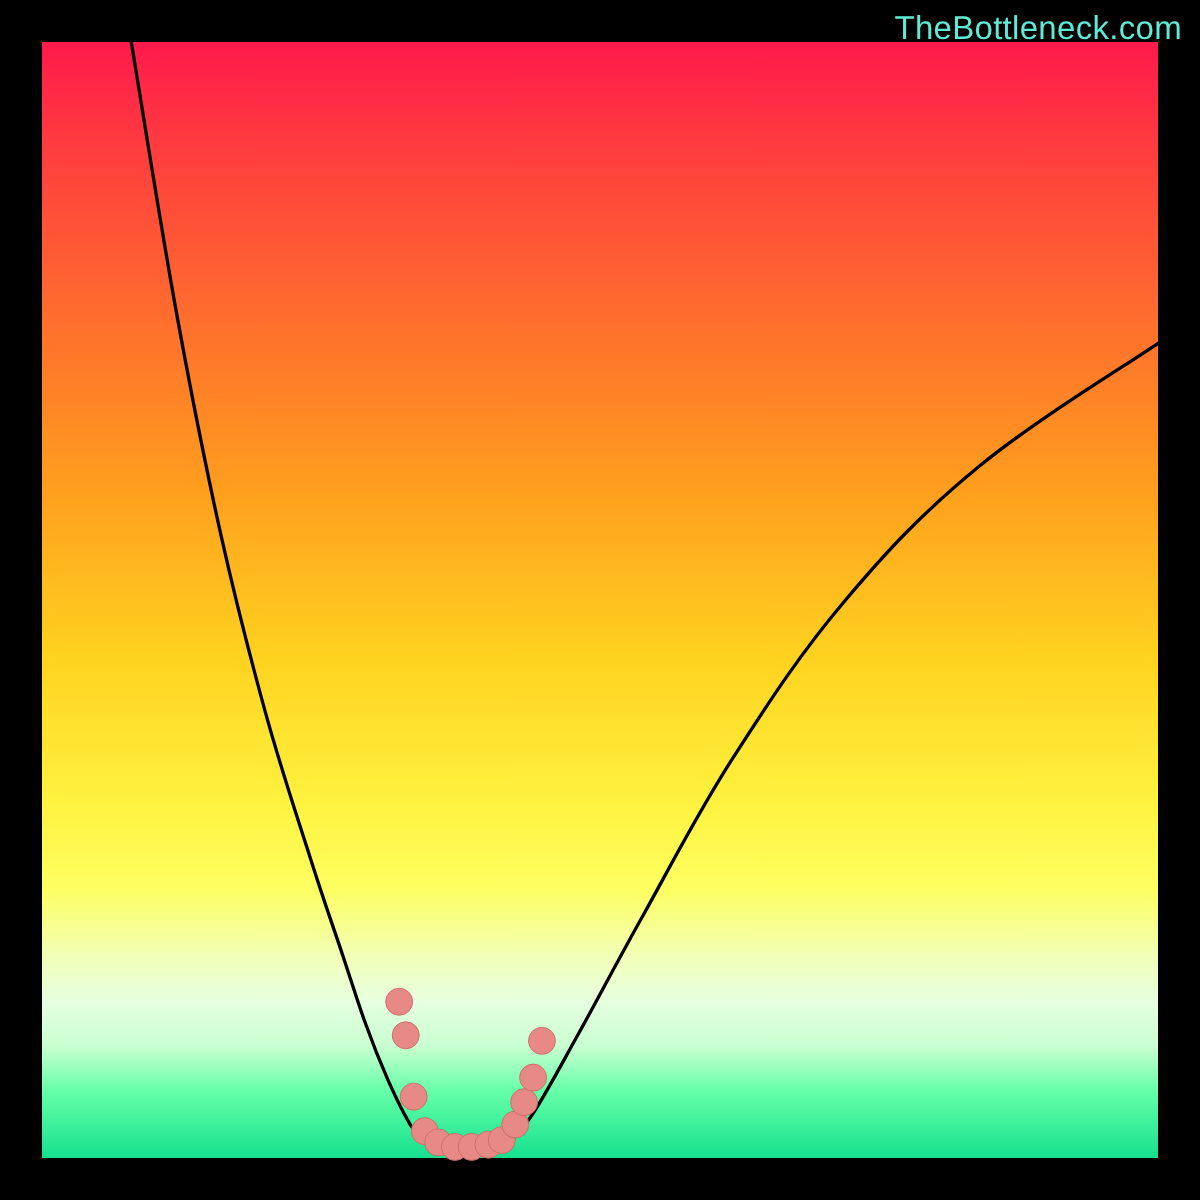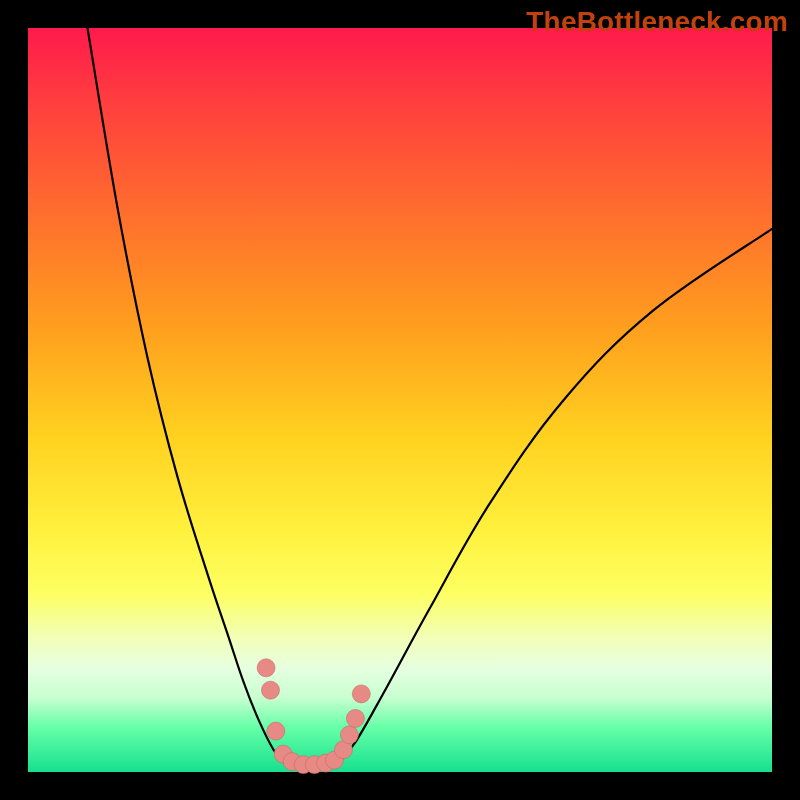--- a/index.html
+++ b/index.html
@@ -35,23 +35,23 @@
       #e6ffe0 86%,
       #c8ffd0 90%,
       #66ffa8 94%,
       #16e08e 100%
     );
   }
   .watermark {
     position: absolute;
     top: 6px;
     right: 12px;
-    color: #c2410c;
-    font-size: 28px;
-    font-weight: 700;
+    color: #5eead4;
+    font-size: 22px;
+    font-weight: 400;
     letter-spacing: 0.2px;
     z-index: 10;
   }
   svg.curve {
     position: absolute;
     left: 0; top: 0;
     width: 744px;
     height: 744px;
     overflow: visible;
   }

